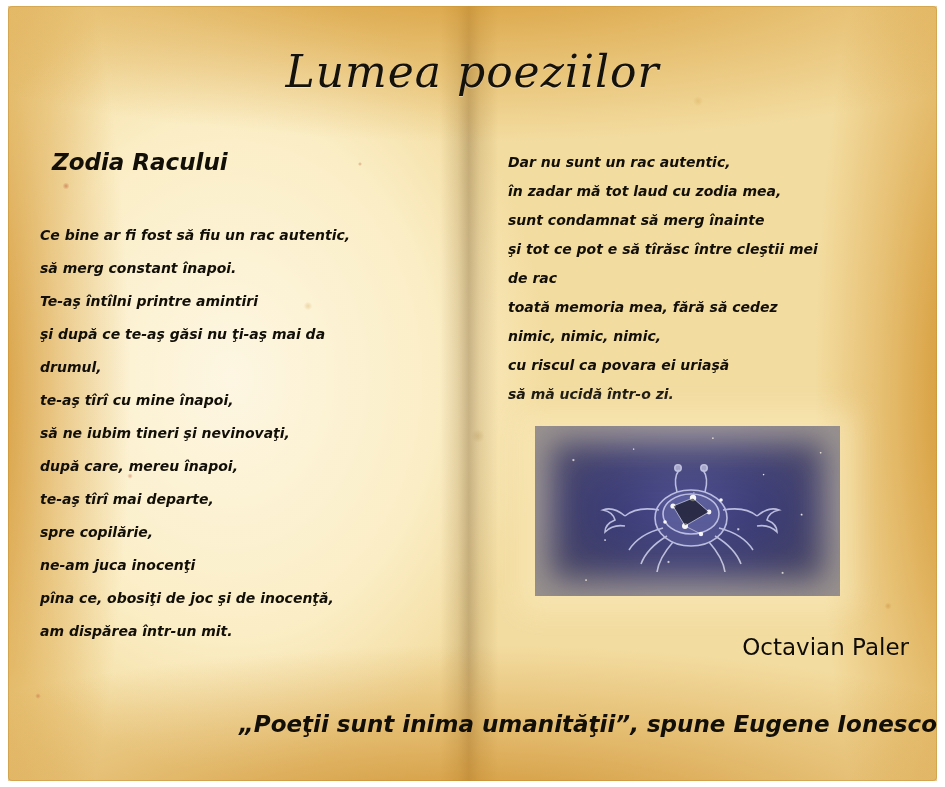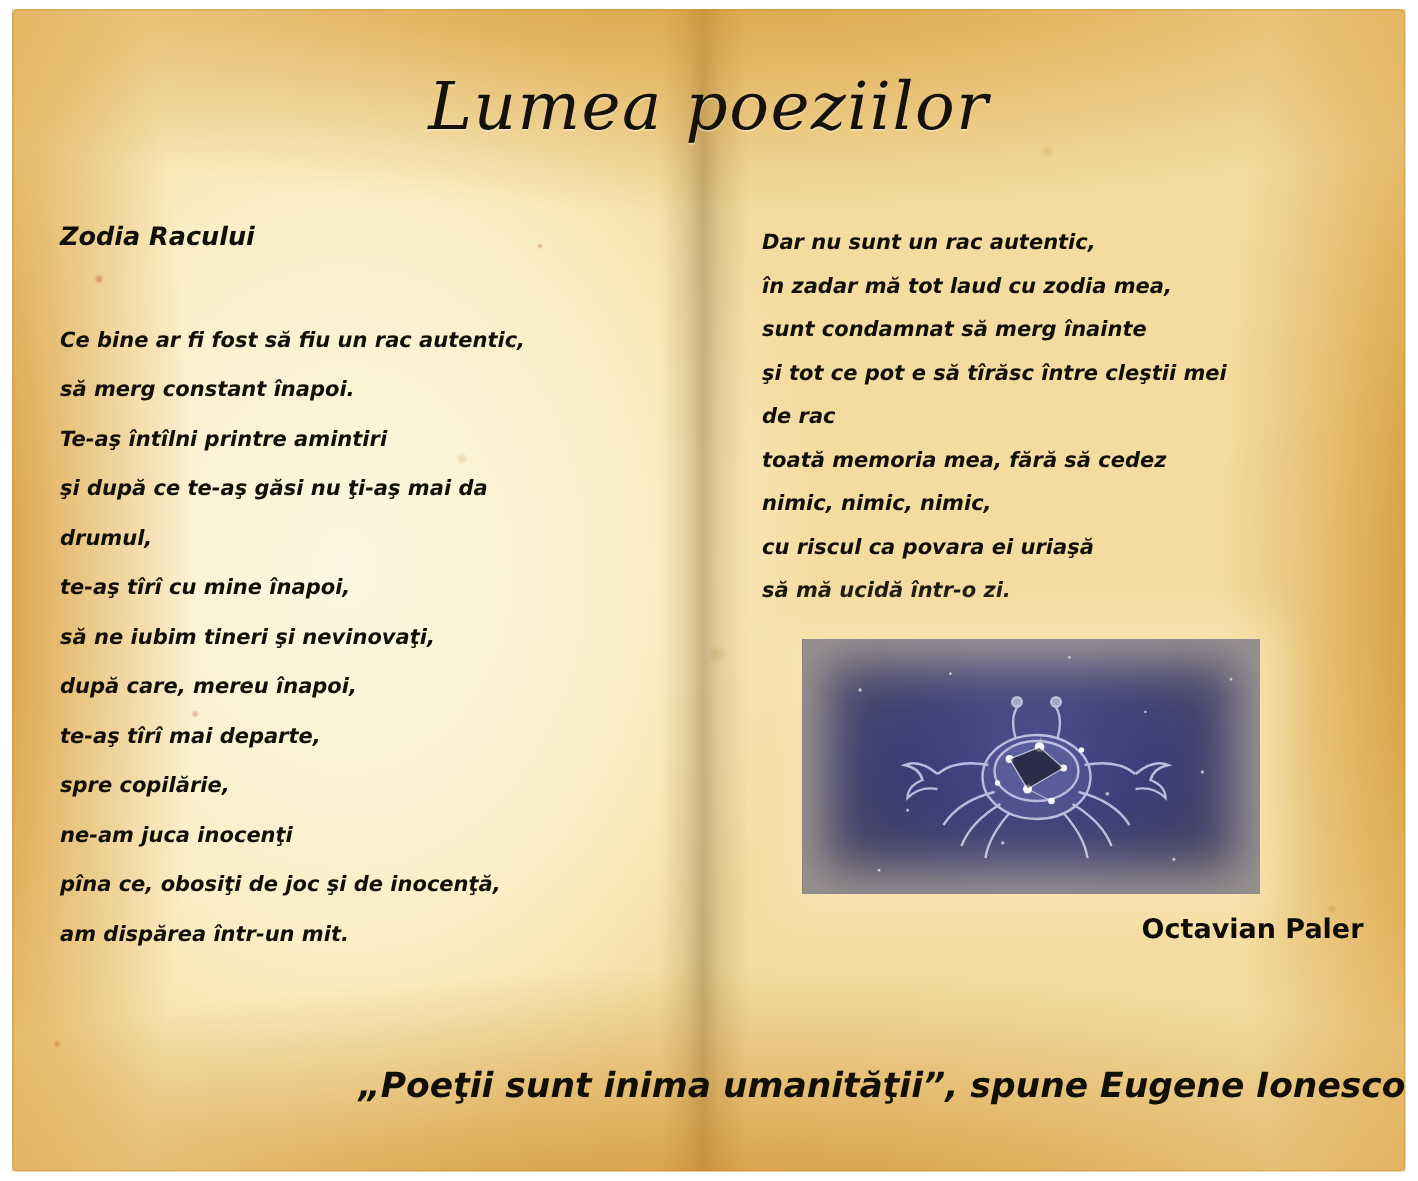--- a/index.html
+++ b/index.html
@@ -98,41 +98,41 @@
     top: 142px;
     width: 430px;
   }
   .right-col {
     left: 500px;
     top: 142px;
     width: 420px;
   }
 
   .poem-title {
-    font-size: 17px;
+    font-size: 23px;
     line-height: 1.25;
-    margin: 0 0 42px 0;
+    margin: 0 0 42px 12px;
   }
   .verse {
     font-size: 14px;
     line-height: 33px;
     margin: 0;
     white-space: pre-line;
   }
   .right-col .verse {
     line-height: 29px;
   }
 
   .author {
     position: absolute;
     right: 28px;
-    top: 603px;
+    top: 628px;
     font-family: "DejaVu Sans", "Liberation Sans", sans-serif;
-    font-weight: bold;
-    font-size: 18px;
+    font-weight: normal;
+    font-size: 23px;
     color: #100d08;
   }
 
   .footer {
     position: absolute;
     left: 0;
     right: 0;
     top: 705px;
     text-align: right;
     font-family: "DejaVu Sans", "Liberation Sans", sans-serif;

